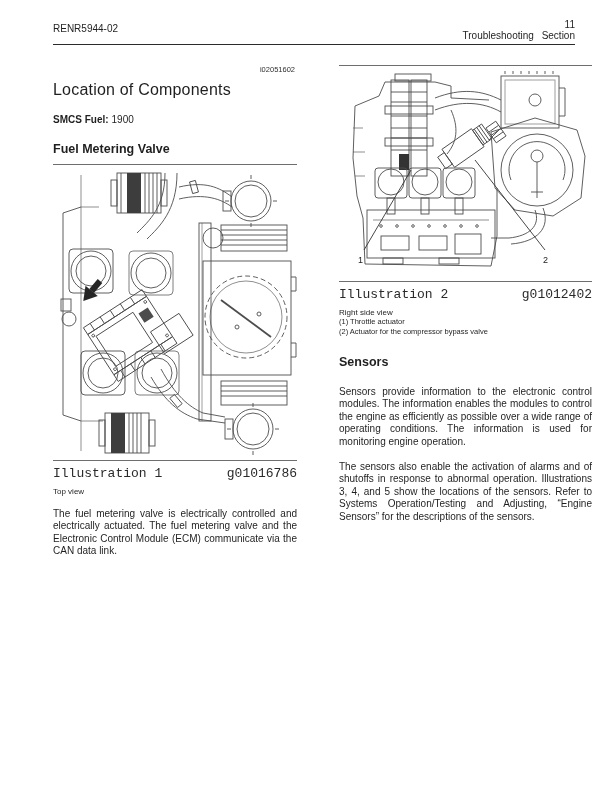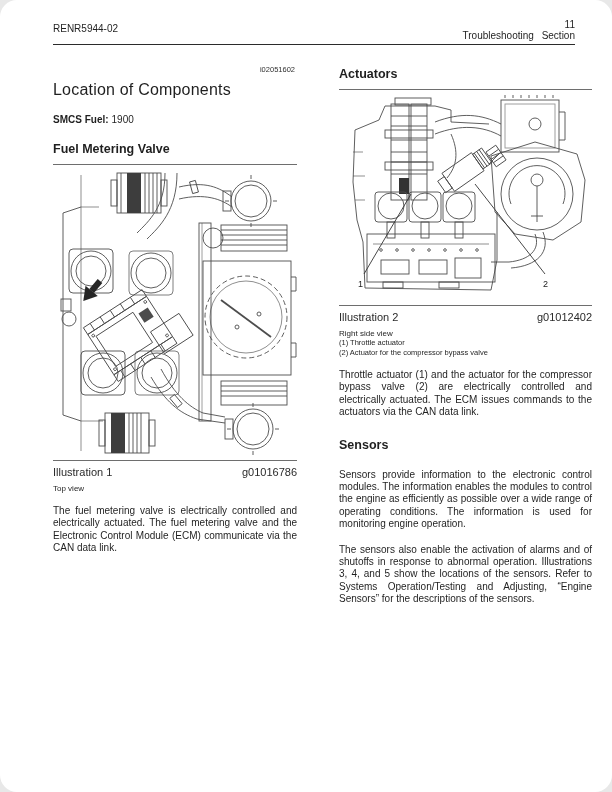--- a/index.html
+++ b/index.html
@@ -1,20 +1,20 @@
 <!DOCTYPE html>
 <html><head>
 <meta charset="utf-8">
 <style>
   * { box-sizing: border-box; }
   html, body { margin: 0; padding: 0; background: #e8e8e8; }
   .page {
     width: 612px; height: 792px; background: #ffffff; margin: 0 auto;
     font-family: "Liberation Sans", sans-serif; color: #1f1f1f;
-    position: relative; padding: 20px 37px 0 53px; border-radius: 17px;
+    position: relative; padding: 20px 37px 0 53px;
   }
   
   .header {
     display: flex; justify-content: space-between; align-items: flex-start;
     border-bottom: 1.6px solid #2b2b2b; padding-bottom: 3px;
   }
   .header .doc-number { font-size: 10px; padding-top: 3px; }
   .header .right { text-align: right; line-height: 10.5px; font-size: 10px; }
   .header .section-name { word-spacing: 5px; }
   
@@ -27,21 +27,21 @@
   .smcs .label { font-weight: bold; }
   .smcs .value { margin-left: 3px; }
   h2.sub { font-size: 12.5px; font-weight: bold; margin: 0 0 8px 0; }
   h2.sub-right-first { margin-top: 2px; }
   h2.sensors { margin: 19px 0 17px 0; }
   
   .illus-frame {
     border-top: 1px solid #6e6e6e; border-bottom: 1px solid #6e6e6e;
     padding: 2px 0;
   }
-  .illus-meta { display: flex; justify-content: space-between; font-size: 11px; margin-top: 5px; color: #2a2a2a; }
+  .illus-meta { display: flex; justify-content: space-between; font-size: 13px; margin-top: 5px; color: #2a2a2a; font-family: Liberation Mono, monospace; }
   .illus-view { font-size: 8px; margin-top: 6px; }
   .callouts { font-size: 7.5px; line-height: 9.5px; margin-top: 0; }
   
   p.body {
     font-size: 10px; line-height: 12.4px; text-align: justify;
     margin: 12px 0 0 0;
   }
   p.body + p.body { margin-top: 13px; }
   svg { display: block; }
 </style>
@@ -179,21 +179,20 @@
       </div>
       <div class="illus-meta">
         <span>Illustration 1</span>
         <span>g01016786</span>
       </div>
       <div class="illus-view">Top view</div>
       <p class="body">The fuel metering valve is electrically controlled and electrically actuated. The fuel metering valve and the Electronic Control Module (ECM) communicate via the CAN data link.</p>
     </div>
 
     <div class="col-right">
-      <h2 class="sub sub-right-first">Actuators</h2>
 
       <div class="illus-frame">
         <svg width="253" height="211" viewBox="0 0 253 211">
           <g fill="none" stroke="#4d4d4d" stroke-width="0.9">
 
             <path d="M16,38 L40,28 L46,14 L96,14 L112,18 L112,30 L150,32 M16,38 L14,90 L18,128 L24,150 L26,196 L152,198 L158,168 L158,120"></path>
             <path d="M14,60 h10 M14,84 h12 M16,108 h10" opacity="0.7"></path>
 
             <g>
               <rect x="52" y="12" width="18" height="96"></rect>
@@ -279,21 +278,20 @@
       </div>
       <div class="illus-meta">
         <span>Illustration 2</span>
         <span>g01012402</span>
       </div>
       <div class="illus-view">Right side view</div>
       <div class="callouts">
         <div>(1) Throttle actuator</div>
         <div>(2) Actuator for the compressor bypass valve</div>
       </div>
-      <p class="body">Throttle actuator (1) and the actuator for the compressor bypass valve (2) are electrically controlled and electrically actuated. The ECM issues commands to the actuators via the CAN data link.</p>
 
       <h2 class="sub sensors">Sensors</h2>
       <p class="body">Sensors provide information to the electronic control modules. The information enables the modules to control the engine as efficiently as possible over a wide range of operating conditions. The information is used for monitoring engine operation.</p>
       <p class="body">The sensors also enable the activation of alarms and of shutoffs in response to abnormal operation. Illustrations 3, 4, and 5 show the locations of the sensors. Refer to Systems Operation/Testing and Adjusting, “Engine Sensors” for the descriptions of the sensors.</p>
     </div>
 
   </div>
 </div>
 
 </body></html>

